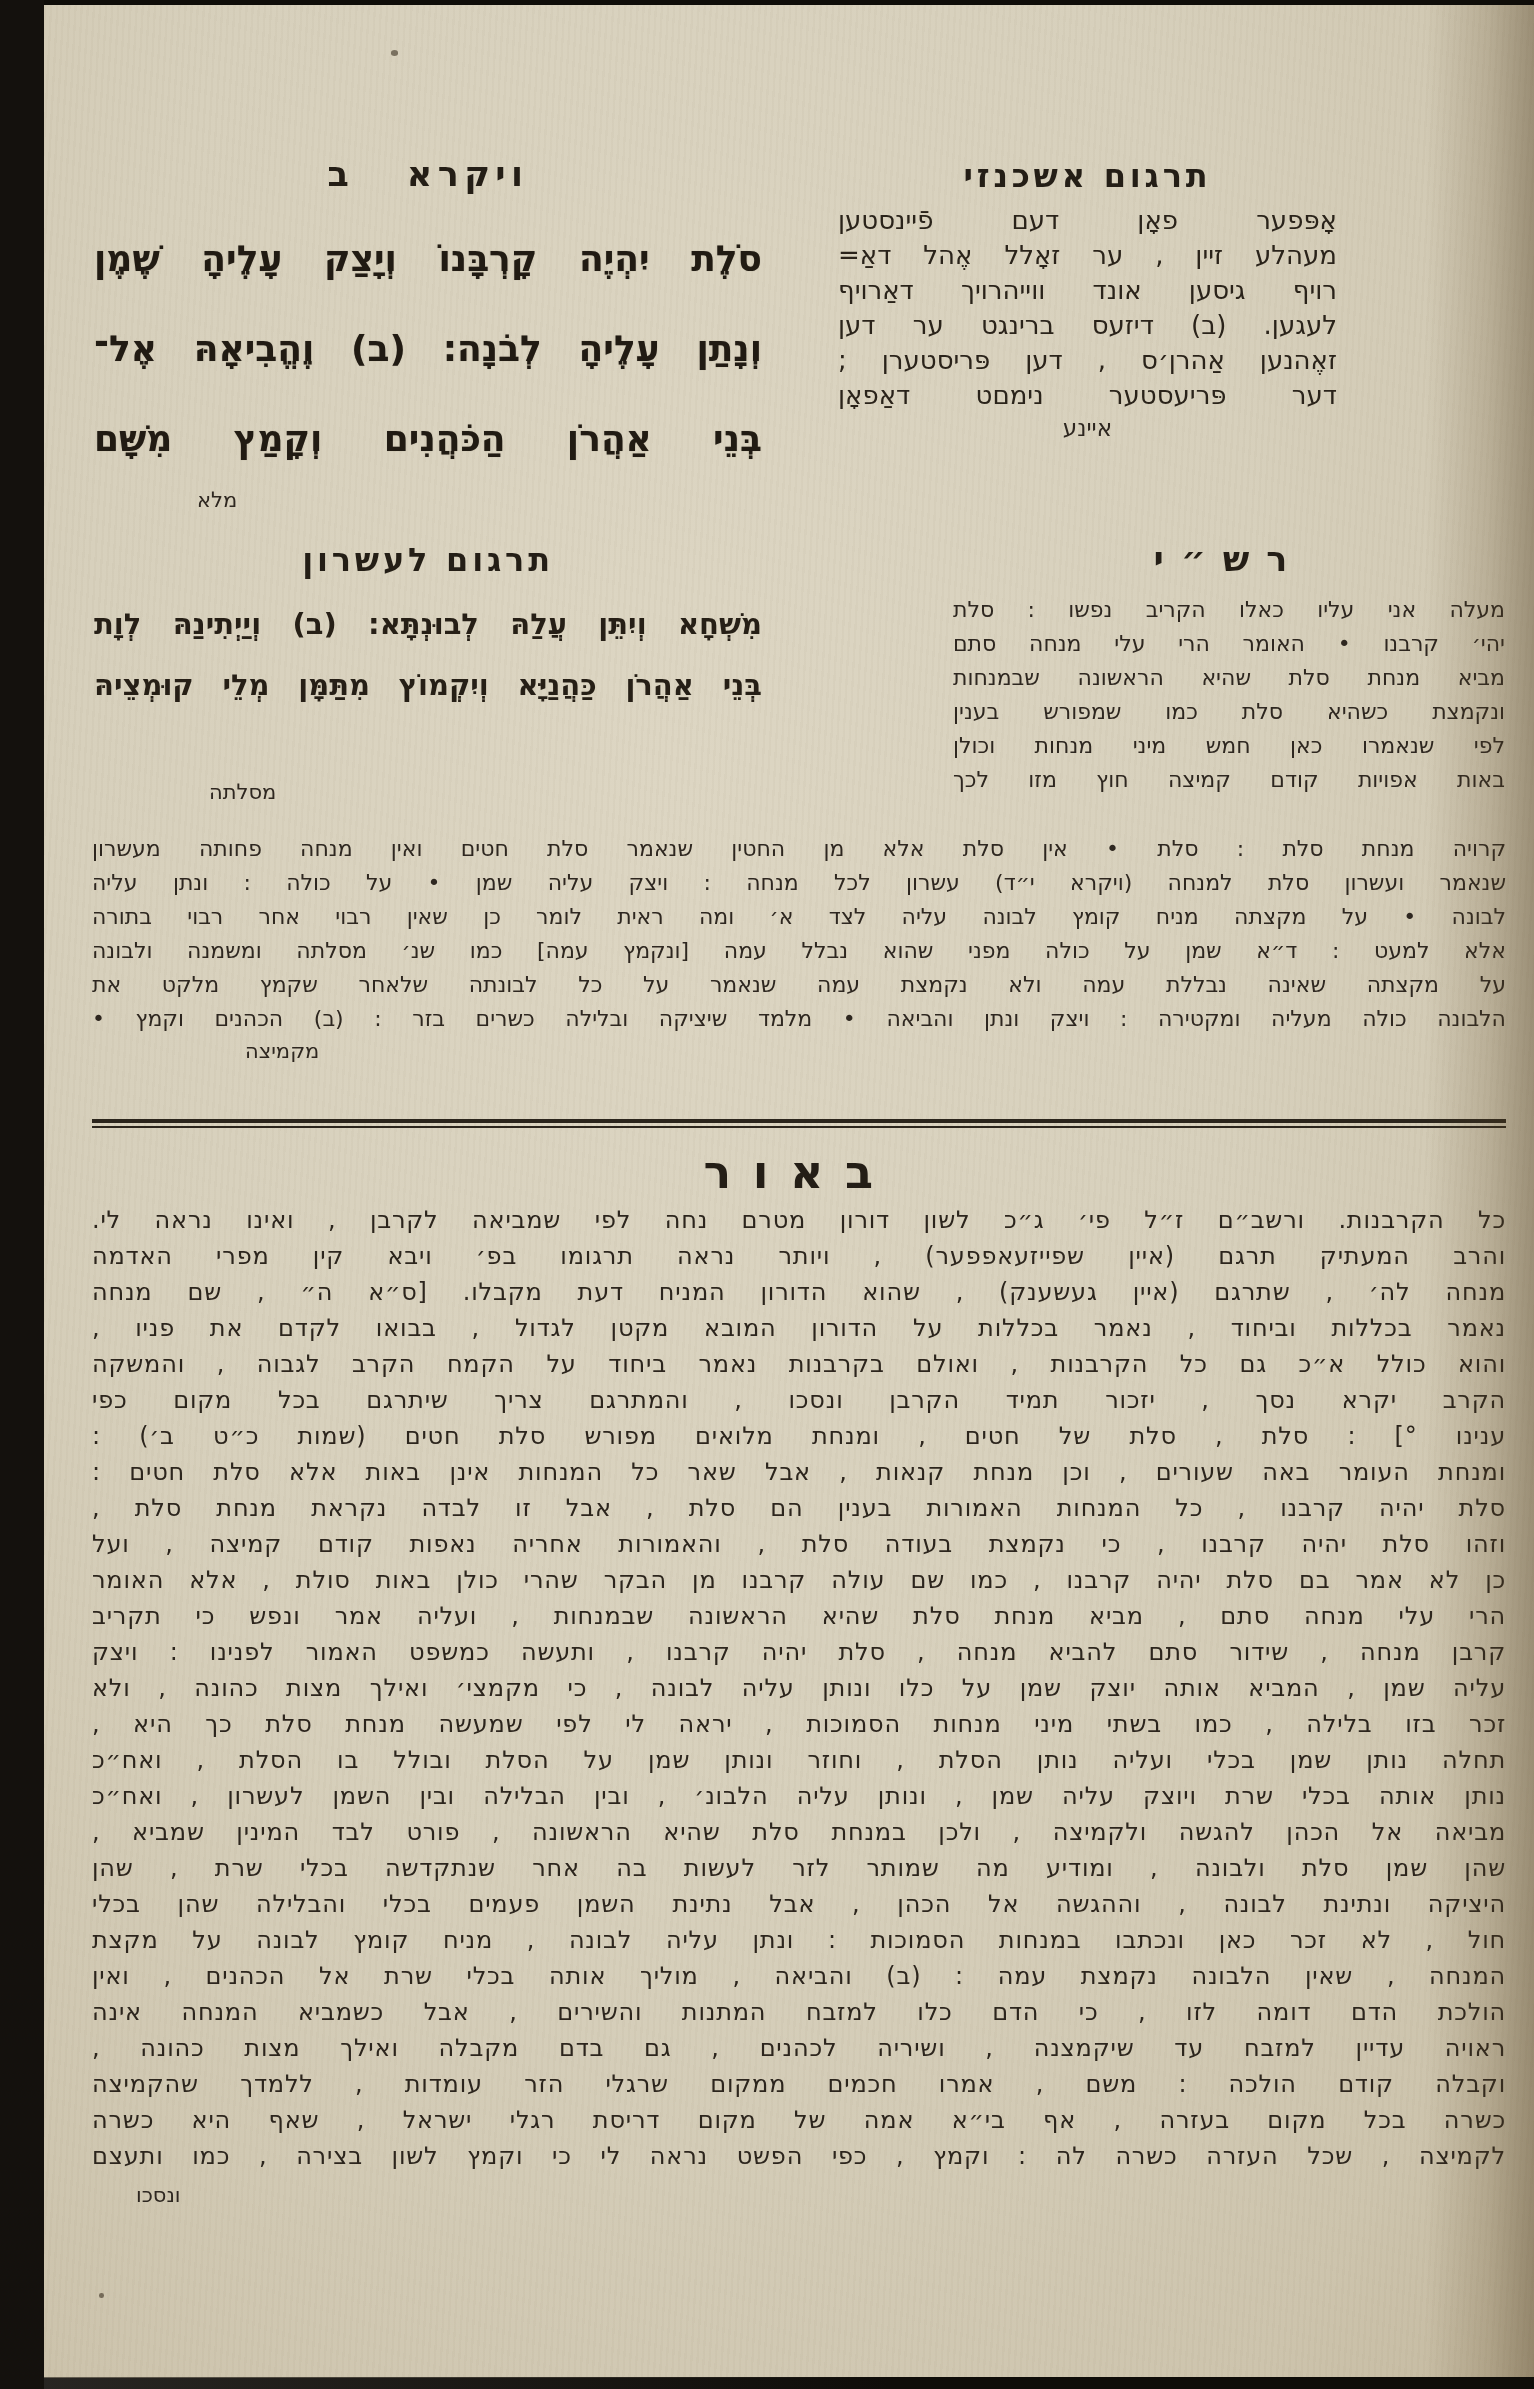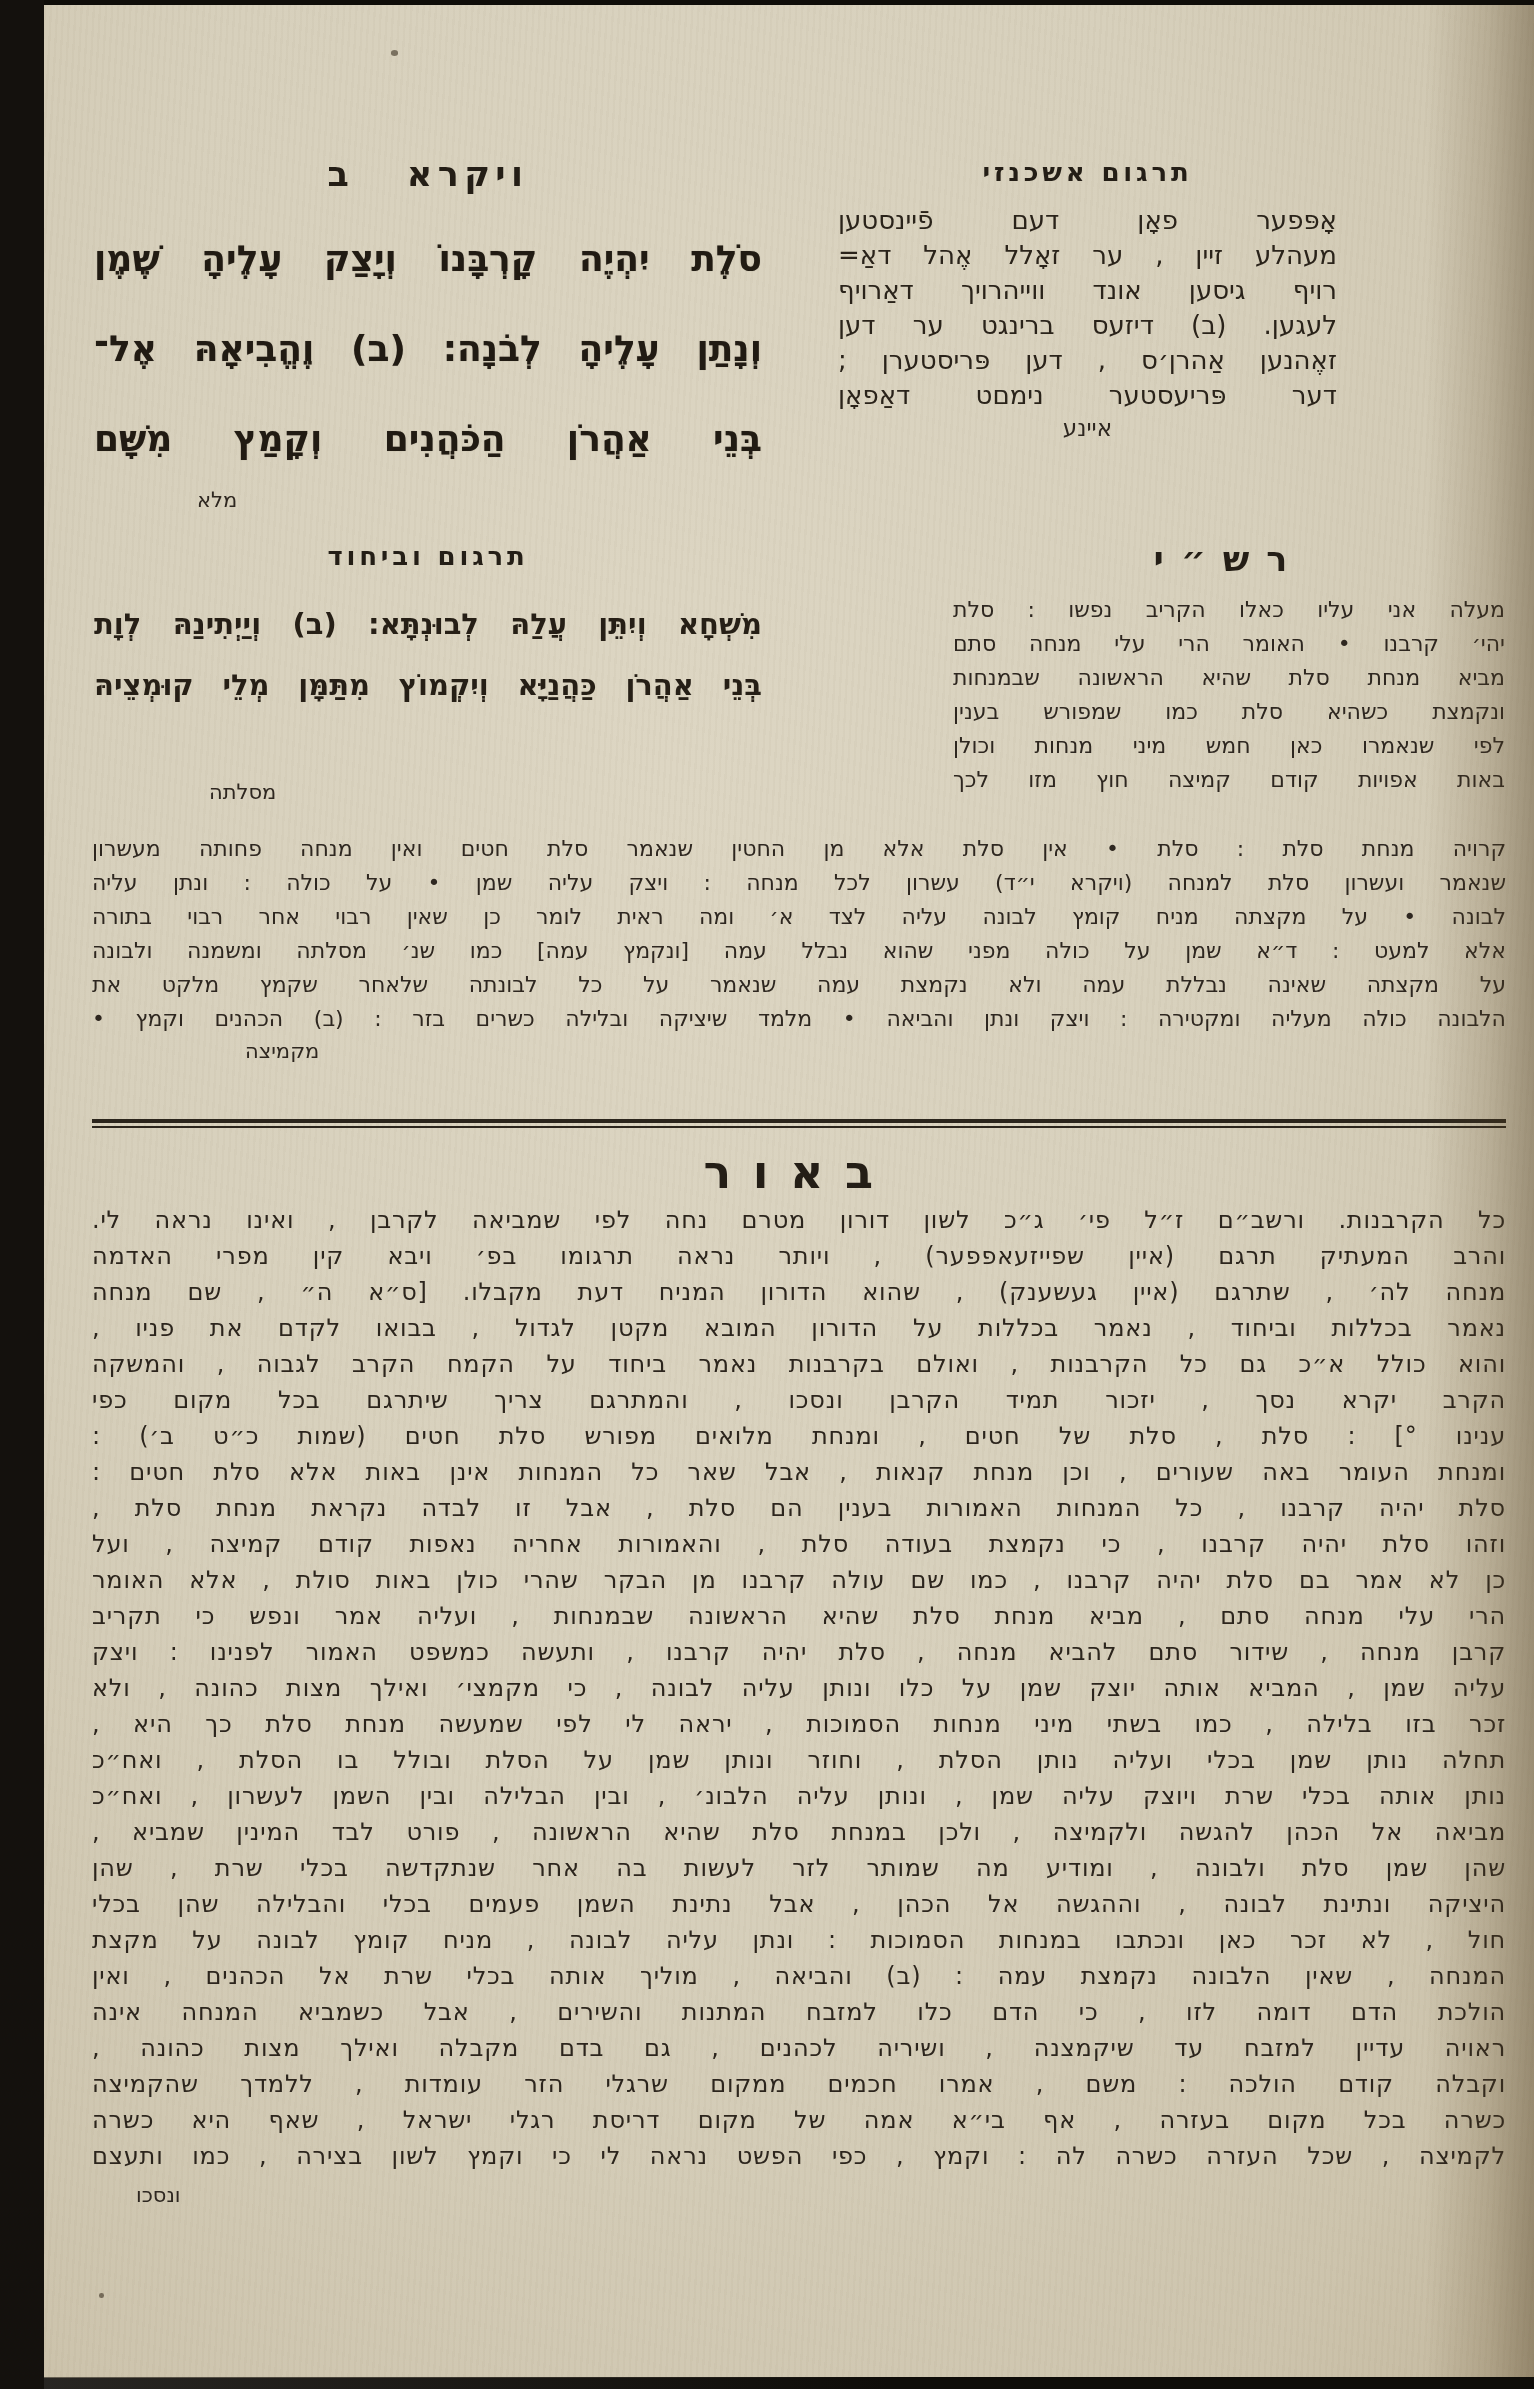--- a/index.html
+++ b/index.html
@@ -32,21 +32,21 @@
     background:linear-gradient(to right,#3a2f1c,#0d0a07); }
   #top-edge { left:0; top:0; width:1535px; height:5.4px; background:#0f0d09; }
   #bottom-edge { left:0; top:2377px; width:1535px; height:12.3px;
     background:linear-gradient(to right, rgba(20,16,10,.55), #0f0d09 55%); }
 
   .speck { background:rgba(45,34,20,.55); border-radius:50%; }
   #speck1 { left:347px; top:45px; width:7px; height:5.4px; }
   #speck2 { left:55px;  top:2288px; width:4.6px; height:4.6px; }
 
   
-  .hdr { font-weight:bold; text-align:center; font-size:26px; letter-spacing:3.8px; color:#241e16; }
+  .hdr { font-weight:bold; text-align:center; font-size:32px; letter-spacing:3.8px; color:#241e16; }
   #hdr-torah   { left:50px;   top:149px;  width:668px;  font-size:35px; word-spacing:35px; letter-spacing:5.4px; }
   #hdr-yid     { left:794px; top:152px;  width:499px; }
   #hdr-onkelos { left:50px;   top:536px;  width:668px; }
   #hdr-rashi   { left:909px; top:534px;  width:552px;  font-size:35px; letter-spacing:17px; }
   #hdr-biur    { left:48px;   top:1140px; width:1414px; font-size:46px; letter-spacing:21.5px; }
 
   .jlines > div { text-align:justify; text-align-last:justify; }
 
   #torah-text   { left:50px;   top:209px;  width:668px;  font-size:36px; font-weight:700; line-height:90px; color:#211b13; text-shadow:0 0 0.8px rgba(40,30,18,.35); }
   #onkelos-text { left:50px;   top:589px;  width:668px;  font-size:29px; font-weight:600; line-height:61px; color:#261f16; }
@@ -85,21 +85,21 @@
     <div class="abs jlines" id="yiddish-text">
         <div class="yid-line">אָפּפער פאָן דעם פֿיינסטען</div>
         <div class="yid-line">מעהלע זיין , ער זאָלל אֶהל דאַ=</div>
         <div class="yid-line">רויף גיסען אונד ווייהרויך דאַרויף</div>
         <div class="yid-line">לעגען. (ב) דיזעס ברינגט ער דען</div>
         <div class="yid-line">זאֶהנען אַהרן׳ס , דען פּריסטערן ;</div>
         <div class="yid-line">דער פּריעסטער נימםט דאַפאָן</div>
       </div>
     <div class="abs catchword" id="yid-catch">איינע</div>
 
-    <div class="abs hdr" id="hdr-onkelos">תרגום וביחוד</div>
+    <div class="abs hdr" id="hdr-onkelos">תרגום לעשרון</div>
     <div class="abs jlines" id="onkelos-text">
         <div class="onk-line">מִשְׁחָא וְיִתֵּן עֲלַהּ לְבוּנְתָּא: (ב) וְיַיְתִינַהּ לְוָת</div>
         <div class="onk-line">בְּנֵי אַהֲרֹן כַּהֲנַיָּא וְיִקְמוֹץ מִתַּמָּן מְלֵי קוּמְצֵיהּ</div>
       </div>
     <div class="abs catchword" id="onk-catch">מסלתה</div>
 
     <div class="abs hdr" id="hdr-rashi">רש״י</div>
     <div class="abs jlines" id="rashi-col">
         <div class="rashi-line">מעלה אני עליו כאלו הקריב נפשו : סלת</div>
         <div class="rashi-line">יהי׳ קרבנו • האומר הרי עלי מנחה סתם</div>

